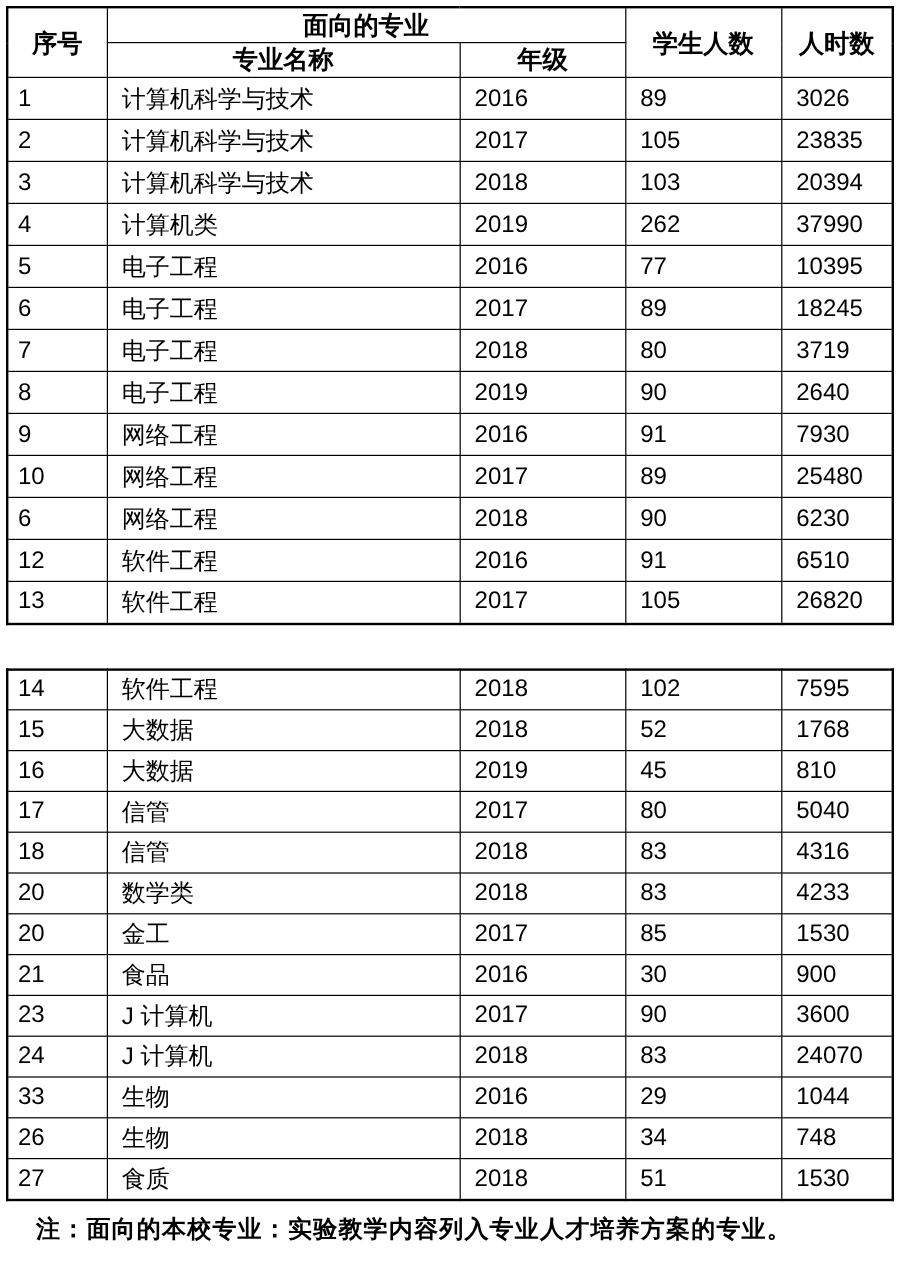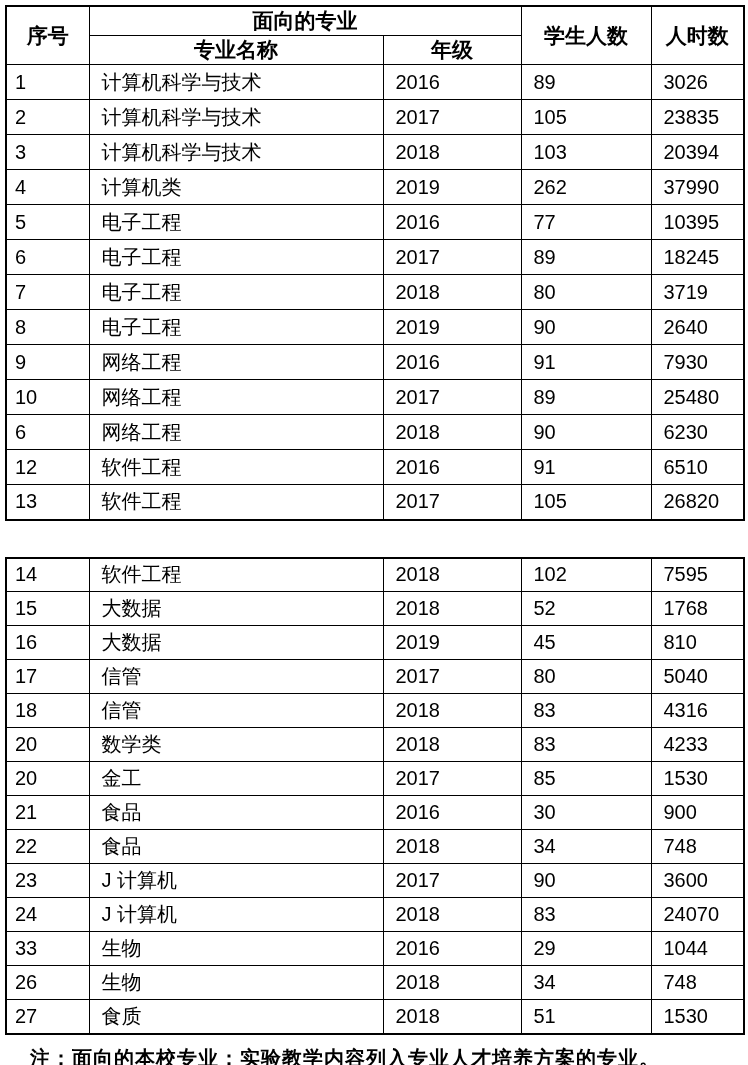--- a/index.html
+++ b/index.html
@@ -243,55 +243,48 @@
           <td>1530</td>
         </tr>
         <tr>
           <td class="c-serial">21</td>
           <td>食品</td>
           <td>2016</td>
           <td>30</td>
           <td>900</td>
         </tr>
         <tr>
-          <td class="c-serial">22</td>
-          <td>食品</td>
+          <td class="c-serial">23</td>
+          <td>J 计算机</td>
+          <td>2017</td>
+          <td>90</td>
+          <td>3600</td>
+        </tr>
+        <tr>
+          <td class="c-serial">24</td>
+          <td>J 计算机</td>
+          <td>2018</td>
+          <td>83</td>
+          <td>24070</td>
+        </tr>
+        <tr>
+          <td class="c-serial">33</td>
+          <td>生物</td>
+          <td>2016</td>
+          <td>29</td>
+          <td>1044</td>
+        </tr>
+        <tr>
+          <td class="c-serial">26</td>
+          <td>生物</td>
           <td>2018</td>
           <td>34</td>
           <td>748</td>
         </tr>
         <tr>
-          <td class="c-serial">23</td>
-          <td>J 计算机</td>
-          <td>2017</td>
-          <td>90</td>
-          <td>3600</td>
-        </tr>
-        <tr>
-          <td class="c-serial">24</td>
-          <td>J 计算机</td>
-          <td>2018</td>
-          <td>83</td>
-          <td>24070</td>
-        </tr>
-        <tr>
-          <td class="c-serial">33</td>
-          <td>生物</td>
-          <td>2016</td>
-          <td>29</td>
-          <td>1044</td>
-        </tr>
-        <tr>
-          <td class="c-serial">26</td>
-          <td>生物</td>
-          <td>2018</td>
-          <td>34</td>
-          <td>748</td>
-        </tr>
-        <tr>
           <td class="c-serial">27</td>
           <td>食质</td>
           <td>2018</td>
           <td>51</td>
           <td>1530</td>
         </tr>
       </tbody>
   </table>
 
   <div class="footnote">注：面向的本校专业：实验教学内容列入专业人才培养方案的专业。</div>

